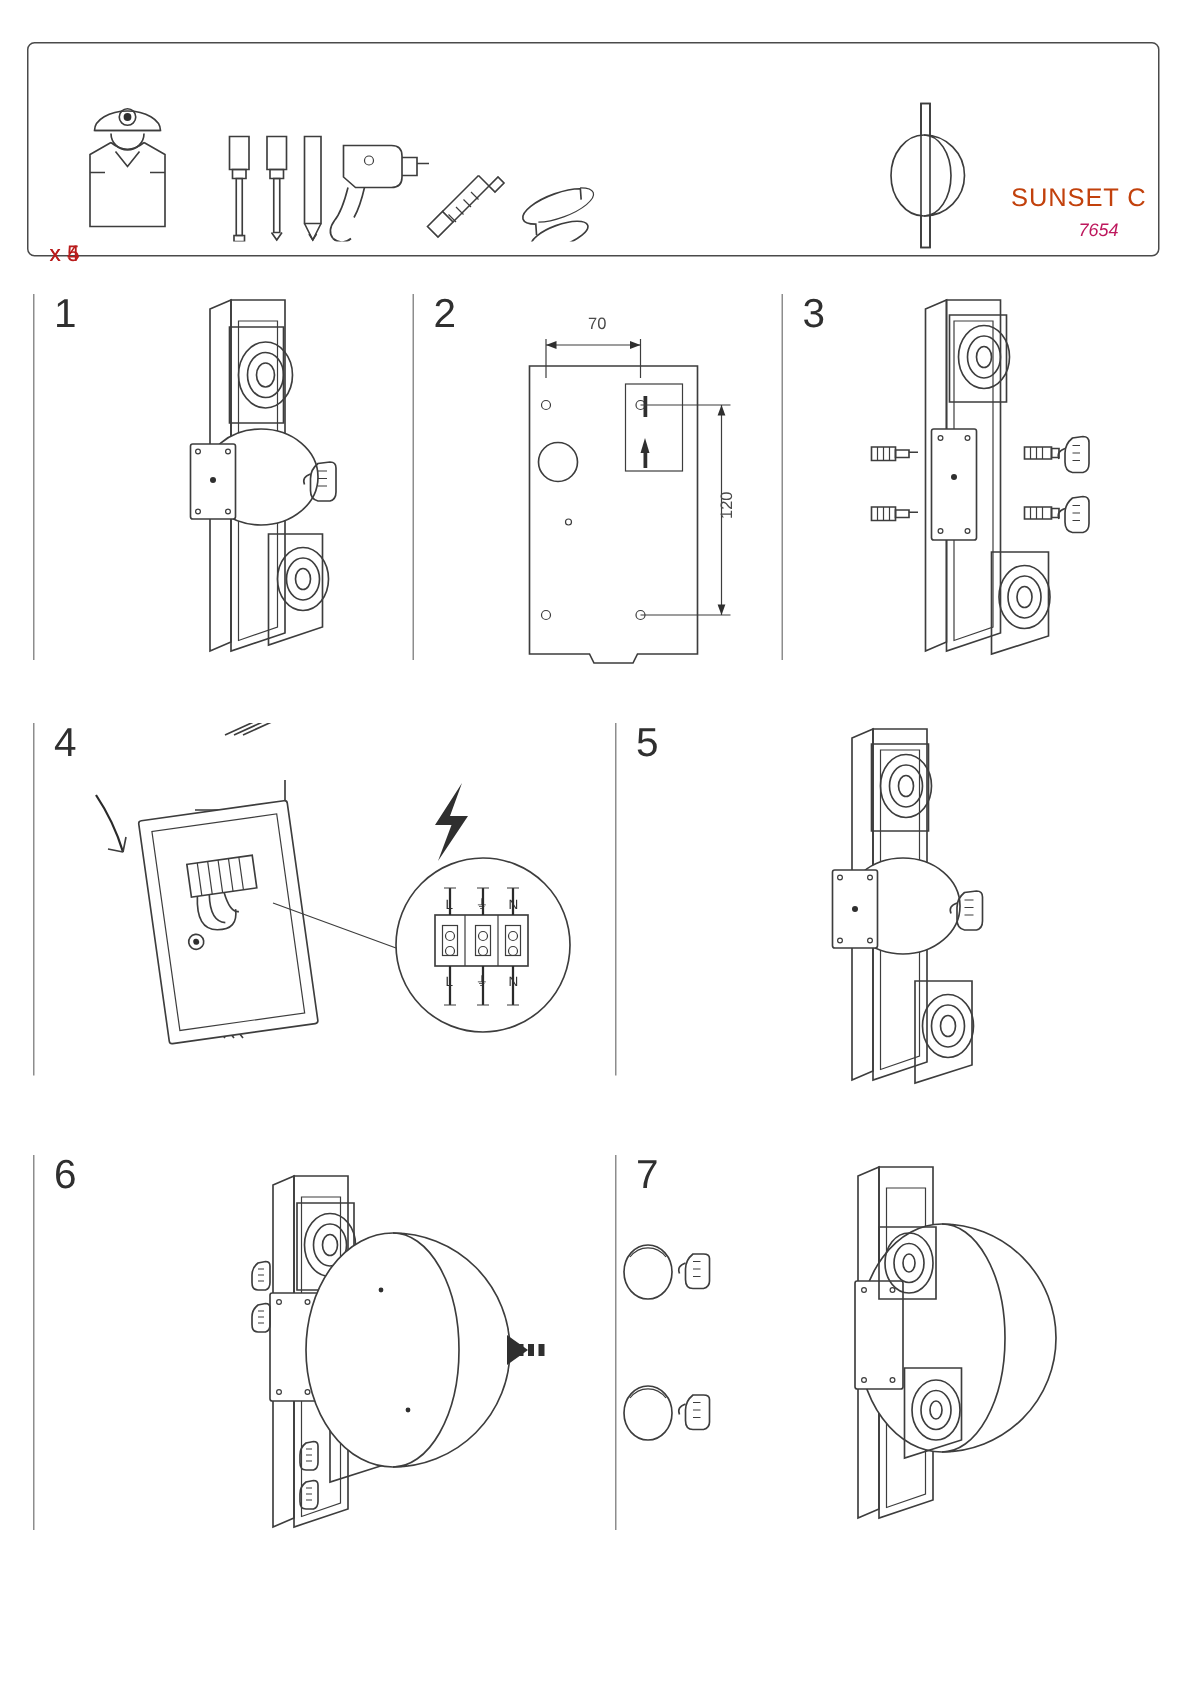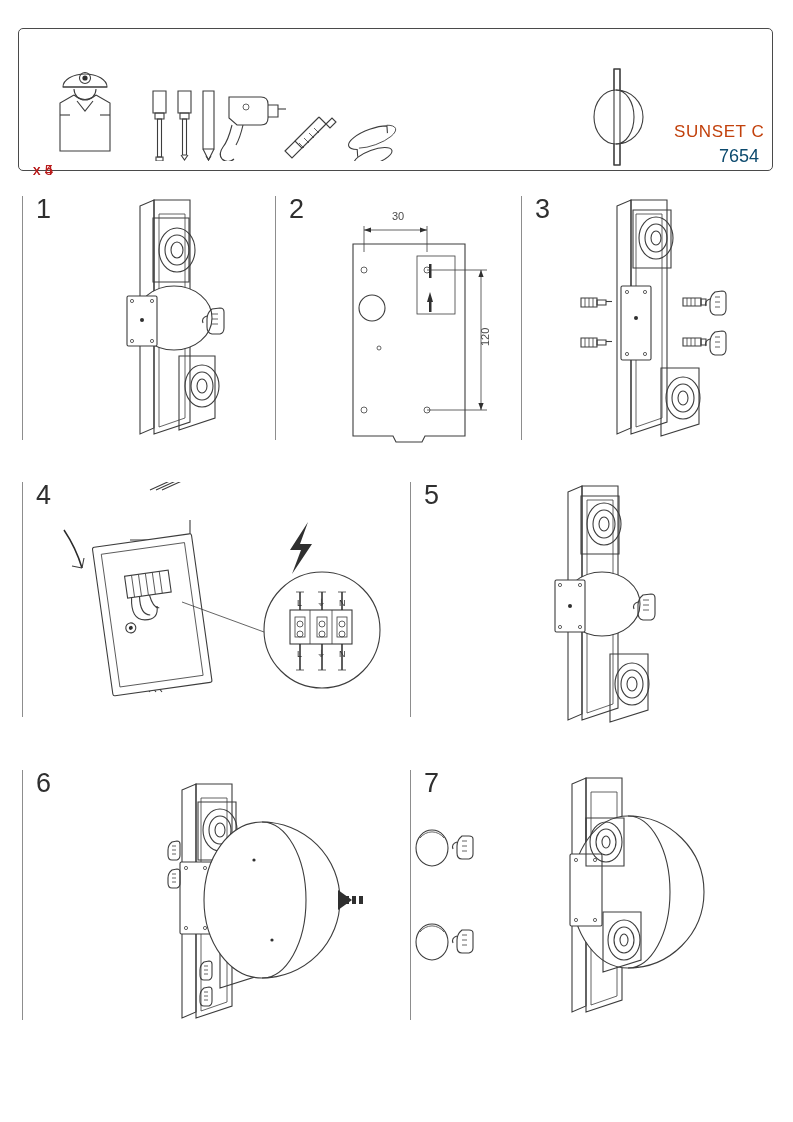--- a/index.html
+++ b/index.html
@@ -53,23 +53,24 @@
     top: 93px;
     font-size: 17px;
     letter-spacing: 0.6px;
     color: #c2410c;
     white-space: nowrap;
   }
   .product-code {
     position: absolute;
     left: 700px;
     top: 117px;
-    font-size: 18px;
-    color: #0c4a6e;
+    font-size: 12px;
+    color: #be185d;
     white-space: nowrap;
+    font-style: italic;
   }
 
   
   .step {
     position: absolute;
     box-sizing: border-box;
   }
   .step-rule {
     position: absolute;
     left: 0;
@@ -264,21 +265,21 @@
       <path class="ln-t" d="M89 56 v-26 M152 56 v-26"></path>
       <path class="ln-t" d="M89 34 h63"></path>
       <path class="fill-dark" d="M89 34 l7 -2.6 v5.2 z"></path>
       <path class="fill-dark" d="M152 34 l-7 -2.6 v5.2 z"></path>
 
       <path class="ln-t" d="M152 74 h60 M152 214 h60"></path>
       <path class="ln-t" d="M206 74 v140"></path>
       <path class="fill-dark" d="M206 74 l-2.6 7 h5.2 z"></path>
       <path class="fill-dark" d="M206 214 l-2.6 -7 h5.2 z"></path>
     </svg>
-    <span class="dim-text" style="left:117px; top:14px;">30</span>
+    <span class="dim-text" style="left:117px; top:14px;">70</span>
     <span class="dim-text" style="left:204px; top:150px; transform:rotate(-90deg); transform-origin:left top;">120</span>
   </div>
 
   <div class="step" id="step3">
     <div class="step-rule"></div>
     <div class="step-num">3</div>
     <svg class="step-art" width="250" height="252" viewBox="0 0 250 252">
 
       <path class="ln" d="M96 10 l14 -6 v228 l-14 6 z" fill="#fbfbfb"></path>
       <path class="ln" d="M110 4 h36 v222 l-36 12 z" fill="#f7f7f7"></path>

